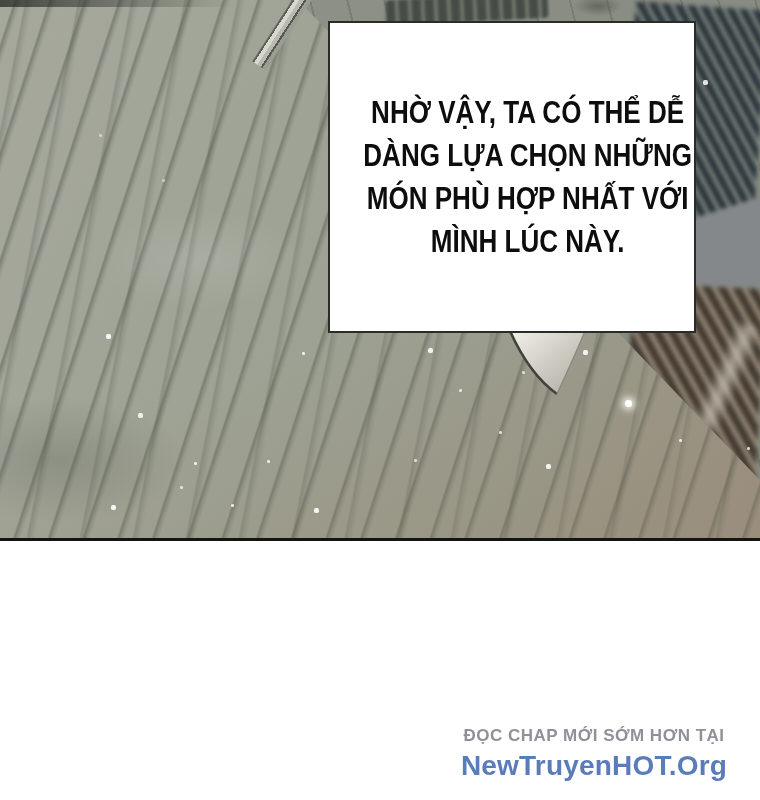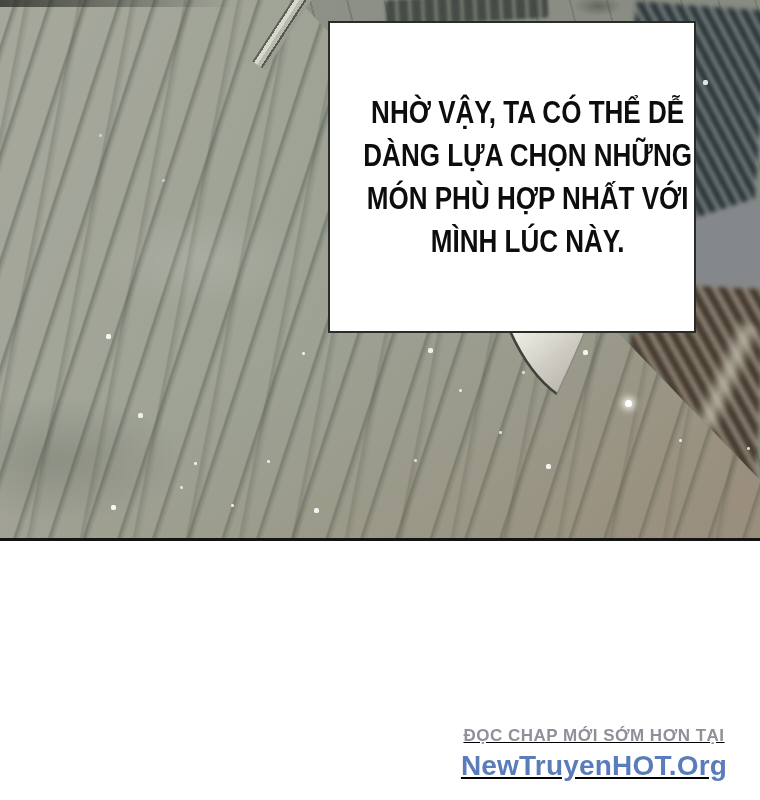--- a/index.html
+++ b/index.html
@@ -150,21 +150,20 @@
     color:var(--caption-text,#0d0d0d);
     transform:scaleX(0.84);
     transform-origin:center center;
     white-space:nowrap;
   }
 
   
   .credit{
     position:absolute;right:6px;bottom:18px;width:320px;
     text-align:center;
-    text-decoration:underline;
   }
   .promo-text{
     color:var(--promo-gray,#8f9199);
     font-weight:bold;
     font-size:17px;
     letter-spacing:0.5px;
   }
   .site-name{
     margin-top:4px;
     color:var(--site-link-blue,#5a7cba);

